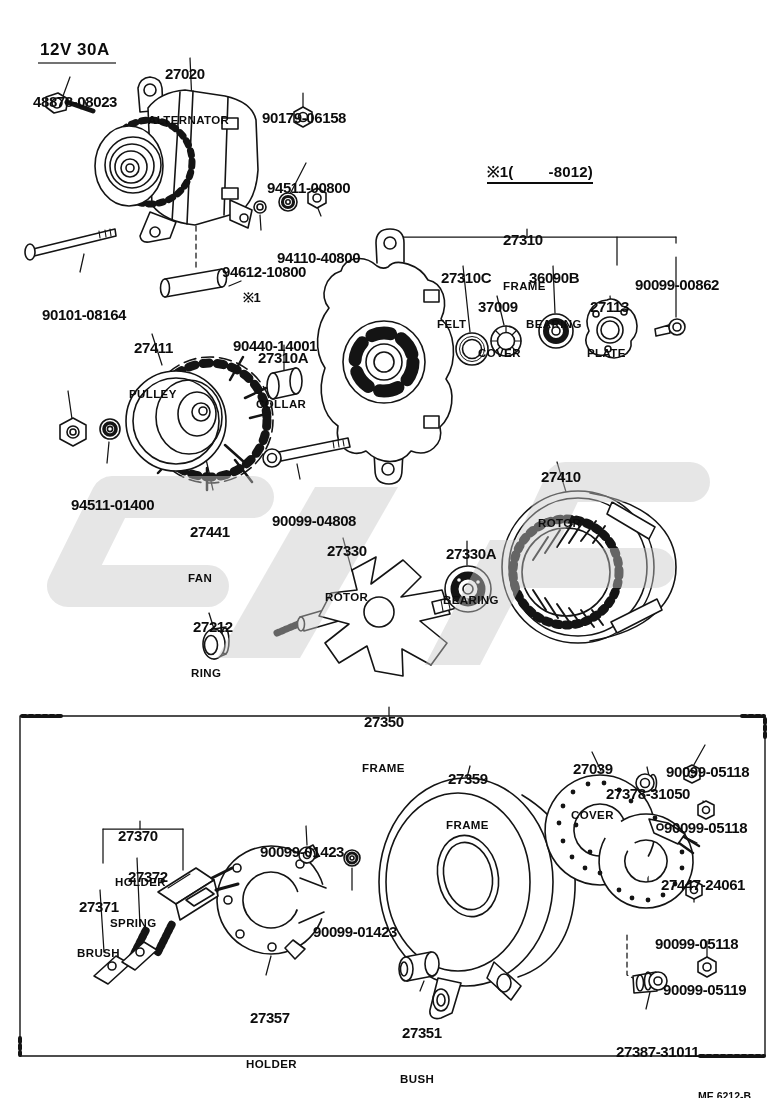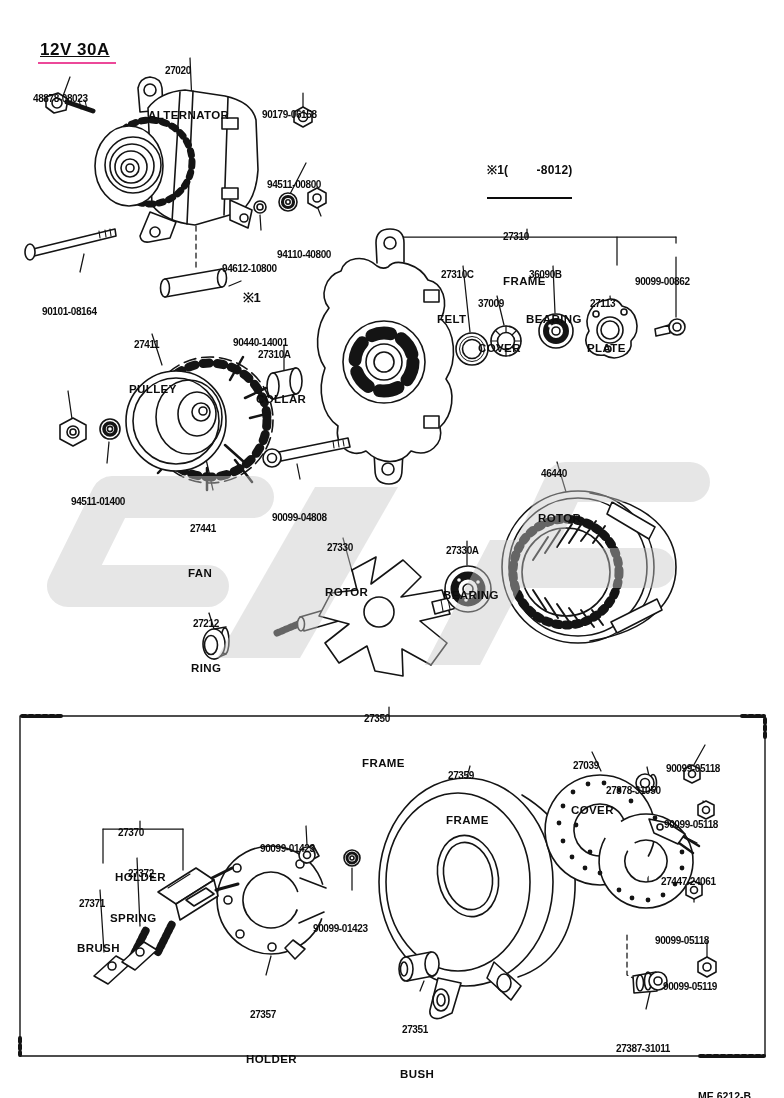--- a/index.html
+++ b/index.html
@@ -5,24 +5,24 @@
   html,body{margin:0;padding:0;background:#e8e8e8;}
   .stage{
     position:relative;width:784px;height:1098px;margin:0 auto;
     background:#ffffff;overflow:hidden;
     font-family:"Liberation Sans", sans-serif;
     color:#101010;
   }
   .art{position:absolute;left:0;top:0;z-index:1;}
   .labels{position:absolute;left:0;top:0;width:784px;height:1098px;z-index:3;pointer-events:none;}
   .lbl{position:absolute;line-height:1.04;white-space:pre;color:#0c0c0c;}
-  .code{display:block;font-size:10px;font-weight:700;letter-spacing:-0.4px;}
+  .code{display:block;font-size:15px;font-weight:700;letter-spacing:-0.4px;}
   .sub{display:block;font-size:11.5px;font-weight:700;letter-spacing:0.4px;margin-top:0px;}
-  .rating .code{font-size:17px;letter-spacing:0.5px;border-bottom:2px solid #ec4899;padding:0 6px 3px 2px;text-decoration:underline;}
-  .note .code{font-size:12px;letter-spacing:0.2px;border-bottom:2px solid #0c0c0c;padding-bottom:20px;}
+  .rating .code{font-size:17px;letter-spacing:0.5px;border-bottom:2px solid #737373;padding:0 6px 3px 2px;}
+  .note .code{font-size:15px;letter-spacing:0.2px;border-bottom:2px solid #0c0c0c;padding-bottom:2px;}
   .doccode .code{font-size:10.5px;letter-spacing:0px;}
 </style>
 </head>
 <body>
 
 <div class="stage">
 
 <svg class="art" width="784" height="1098" viewBox="0 0 784 1098" fill="none" stroke="#141414" stroke-width="1.6" stroke-linecap="round" stroke-linejoin="round">
 
   <g stroke-width="1.25">
@@ -458,21 +458,21 @@
   <div class="lbl" style="left:188px;top:491px">
     <span class="code" style="margin-left:2px">27441</span>
     <span class="sub">FAN</span>
   </div>
 
   <div class="lbl" style="left:272px;top:480px">
     <span class="code">90099-04808</span>
   </div>
 
   <div class="lbl" style="left:538px;top:436px">
-    <span class="code" style="margin-left:3px">46440</span>
+    <span class="code" style="margin-left:3px">27410</span>
     <span class="sub">ROTOR</span>
   </div>
 
   <div class="lbl" style="left:325px;top:510px">
     <span class="code" style="margin-left:2px">27330</span>
     <span class="sub">ROTOR</span>
   </div>
 
   <div class="lbl" style="left:443px;top:513px">
     <span class="code" style="margin-left:3px">27330A</span>

